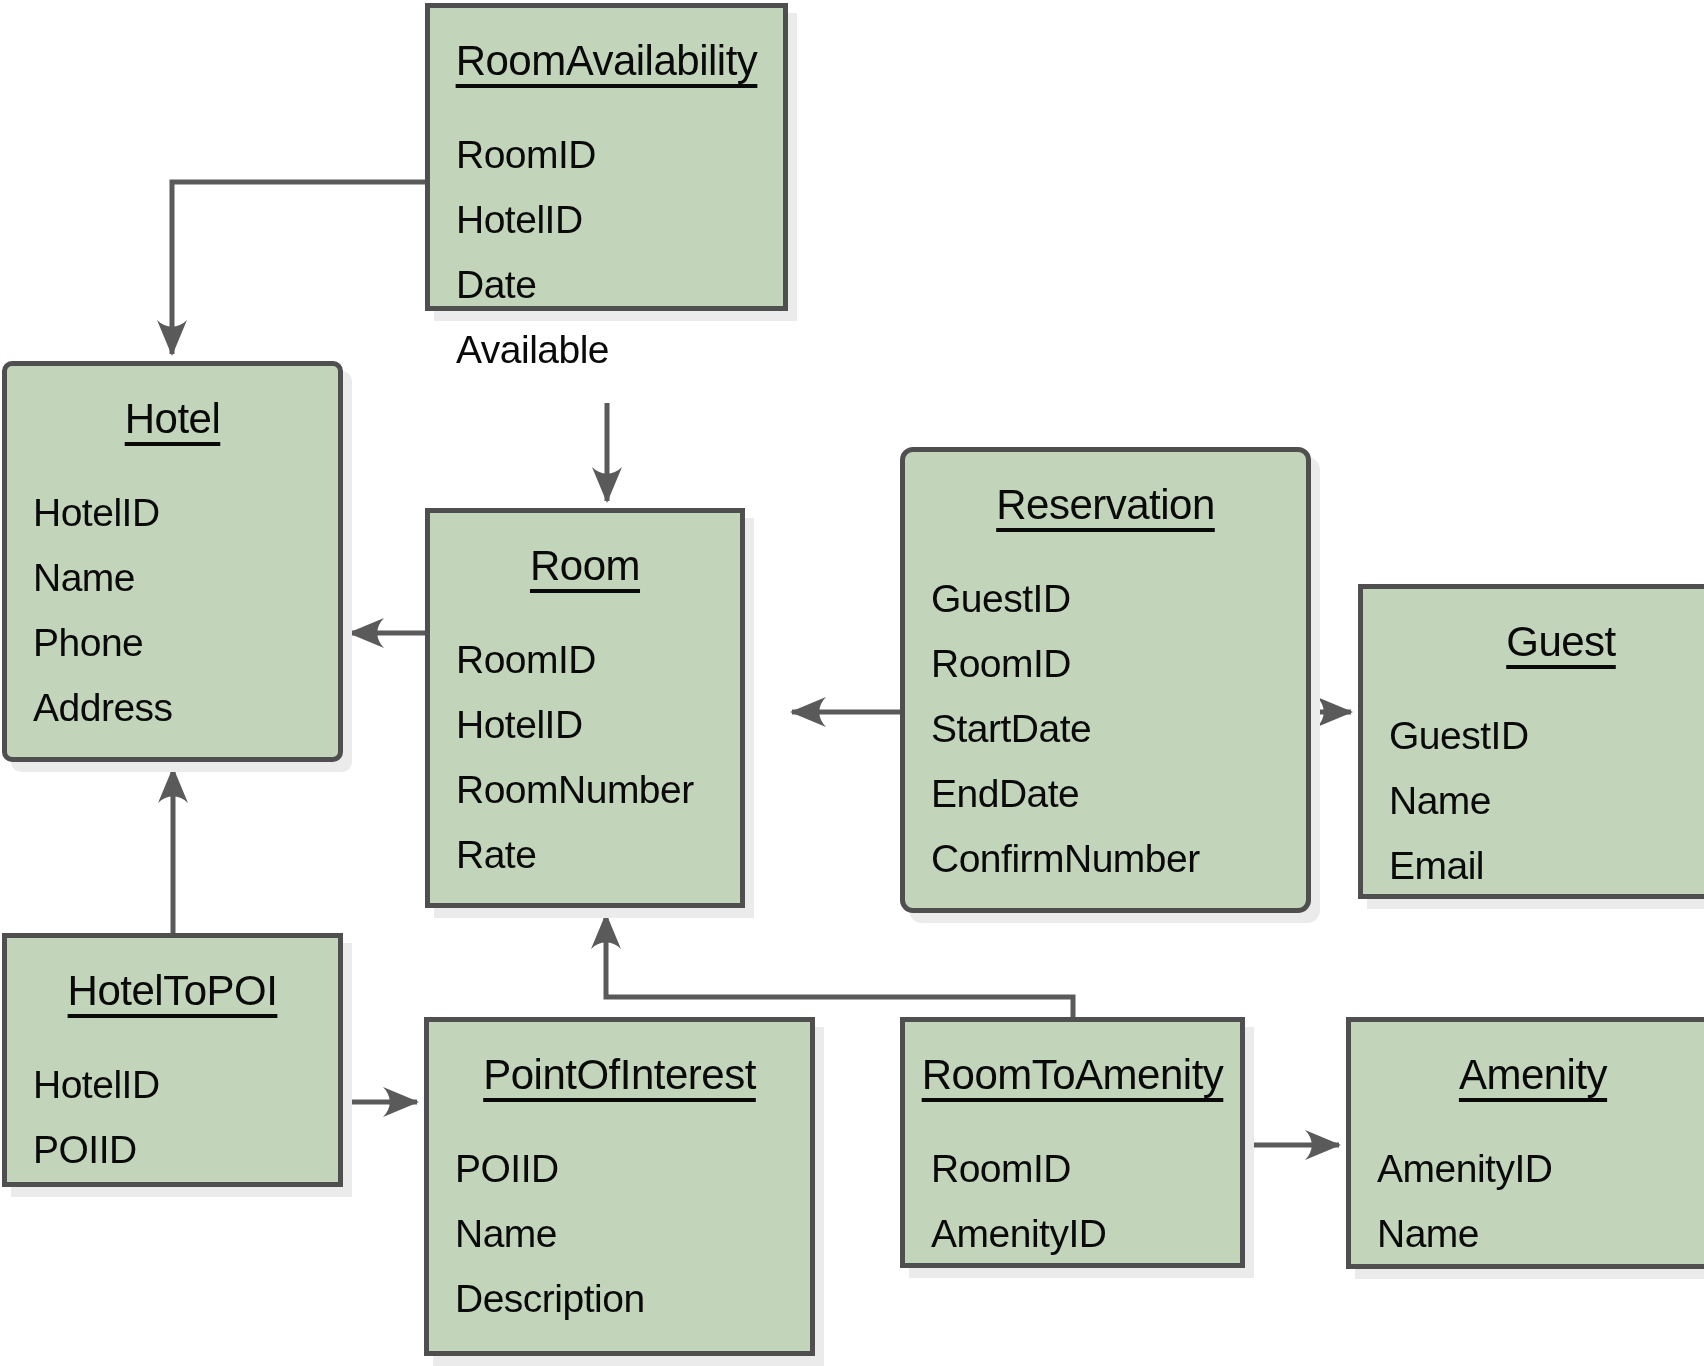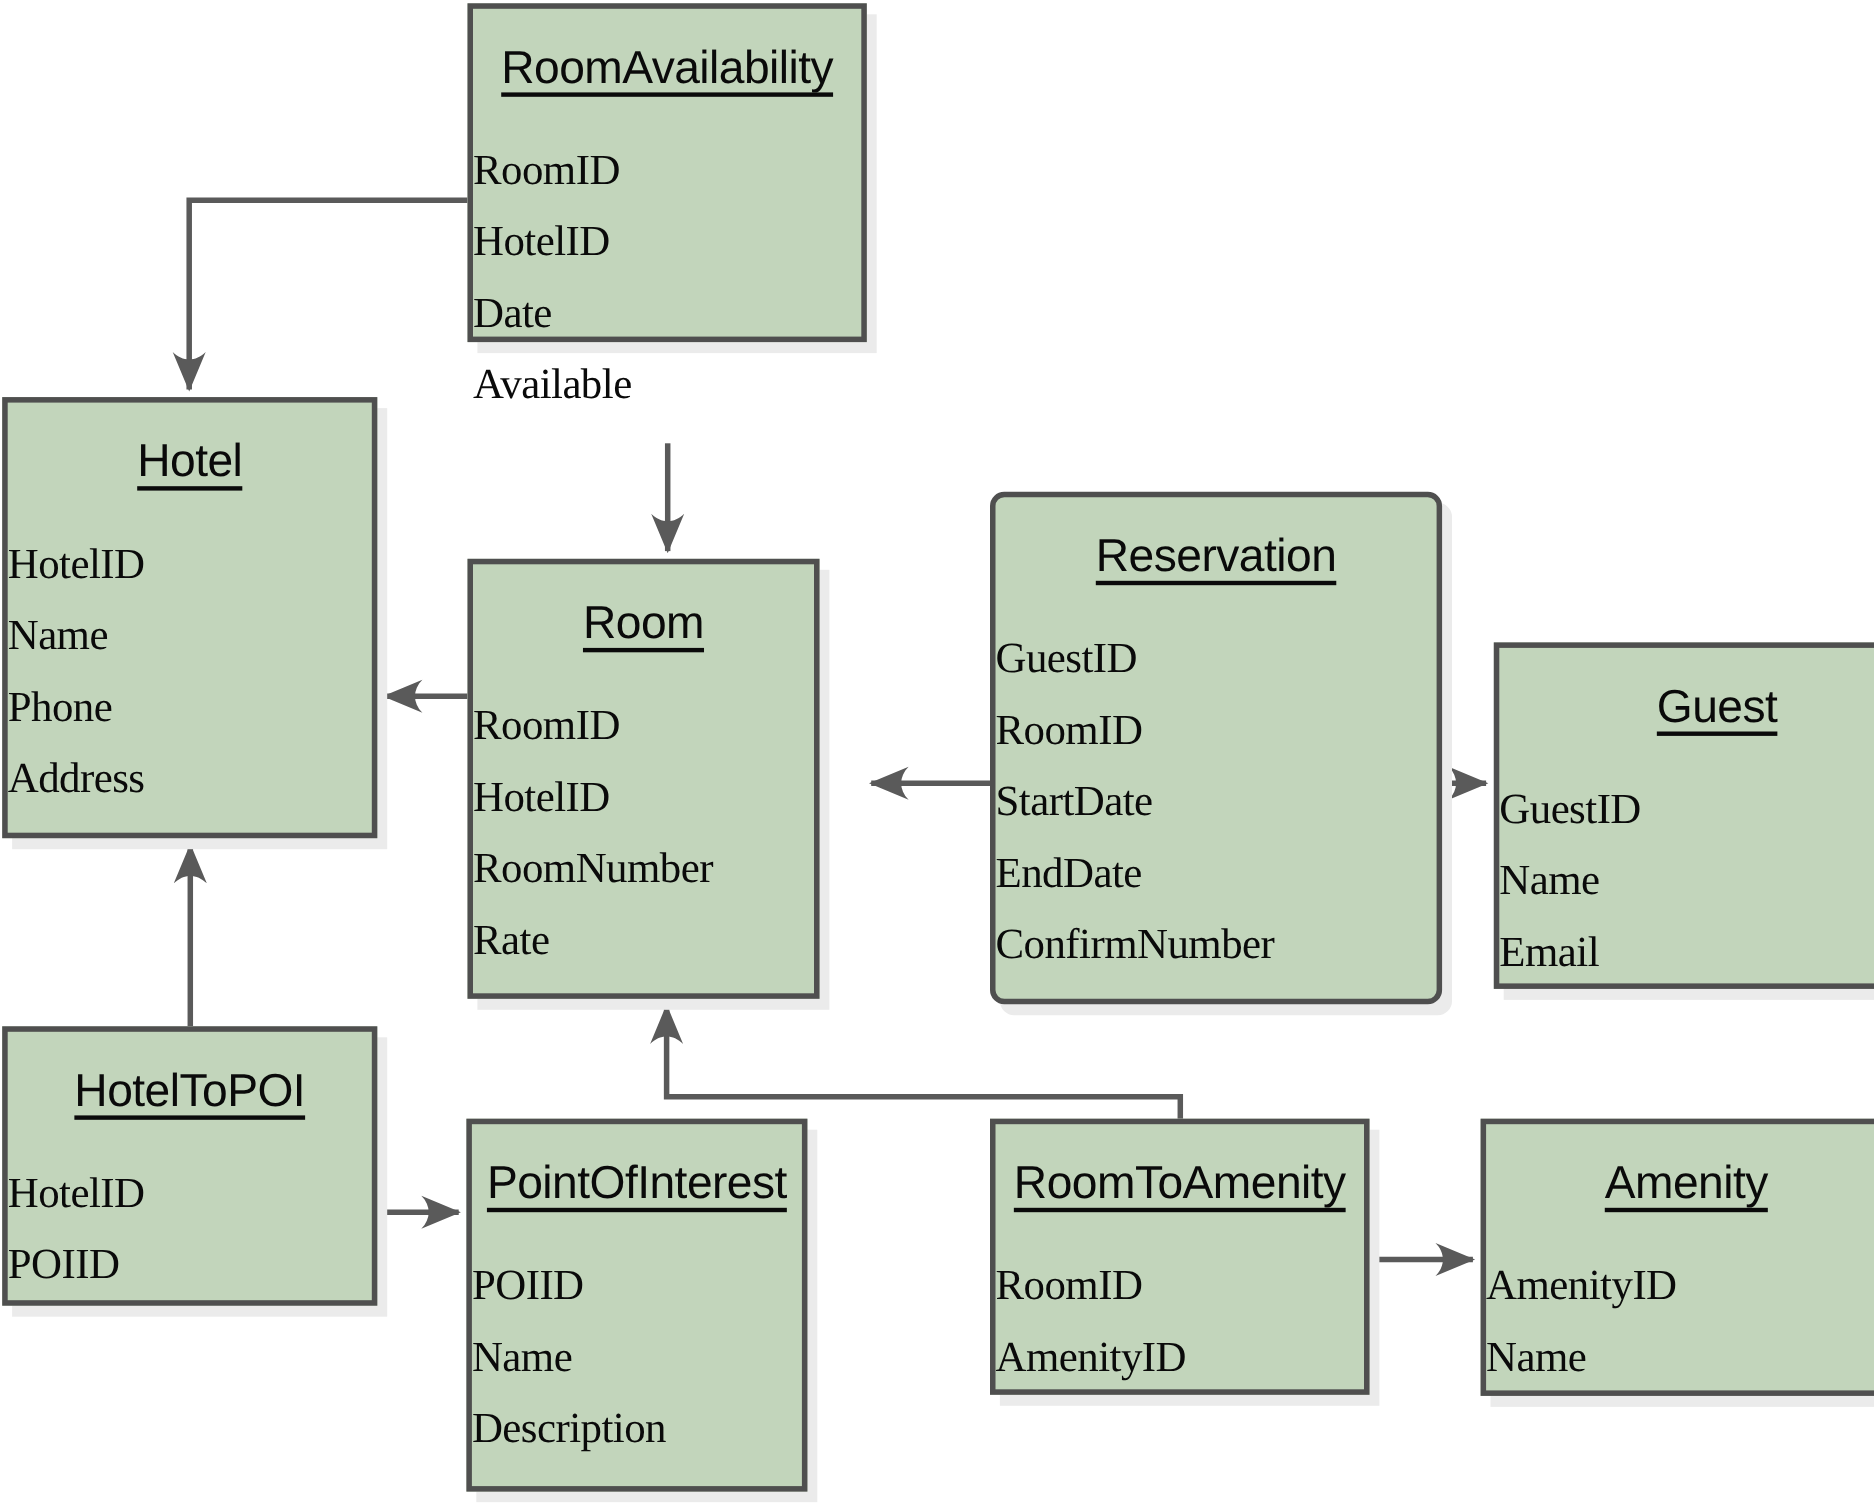--- a/index.html
+++ b/index.html
@@ -46,37 +46,37 @@
   }
   .entity-title {
     font-size: 42px;
     letter-spacing: -0.5px;
     text-decoration: underline;
     text-decoration-thickness: 3.5px;
     text-underline-offset: 9px;
   }
   .entity-fields {
     margin-top: 36px;
+    padding-left: 26px;
     padding-right: 8px;
-    font-family: Liberation Serif, serif;
   }
   .field {
     font-size: 39px;
     letter-spacing: -0.5px;
     line-height: 65px;
     white-space: nowrap;
   }
   
   #e-roomavailability { left: 425px; top: 3px;    width: 363px; height: 308px; }
-  #e-hotel            { left: 2px;   top: 361px;  width: 341px; height: 401px; }
+  #e-hotel            { left: 2px;   top: 361px;  width: 341px; height: 401px; border-radius: 10px; }
   #e-room             { left: 425px; top: 508px;  width: 320px; height: 400px; }
   #e-reservation      { left: 900px; top: 447px;  width: 411px; height: 466px; border-radius: 13px; }
   #e-guest            { left: 1358px;top: 584px;  width: 406px; height: 315px; }
   #e-hoteltopoi       { left: 2px;   top: 933px;  width: 341px; height: 254px; }
-  #e-pointofinterest  { left: 424px; top: 1017px; width: 310px; height: 339px; }
+  #e-pointofinterest  { left: 424px; top: 1017px; width: 391px; height: 339px; }
   #e-roomtoamenity    { left: 900px; top: 1017px; width: 345px; height: 251px; }
   #e-amenity          { left: 1346px;top: 1017px; width: 374px; height: 252px; }
 </style>
 </head>
 <body>
 
 <div id="diagram">
 
   <svg class="connectors" viewBox="0 0 1704 1366" aria-hidden="true">
     <defs>

